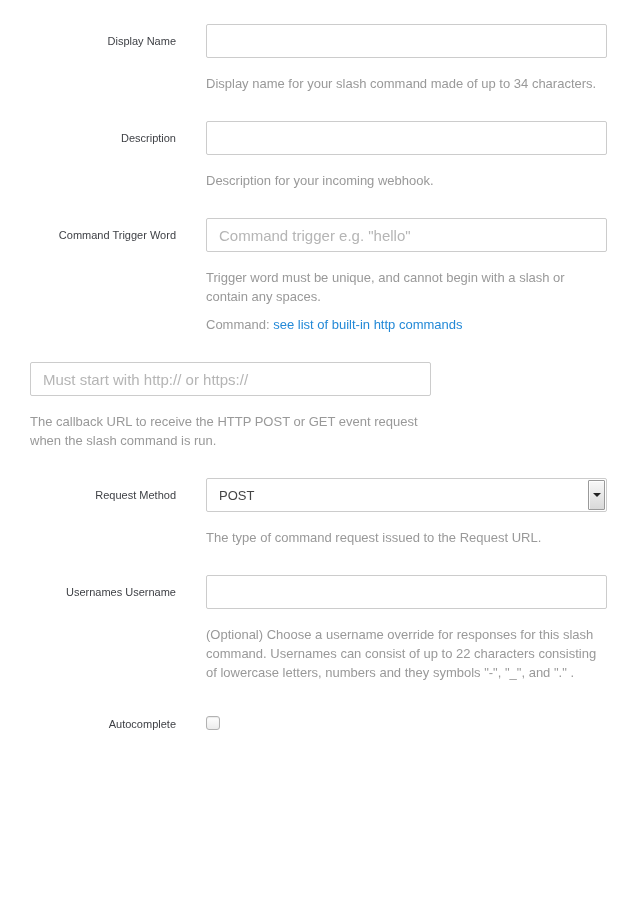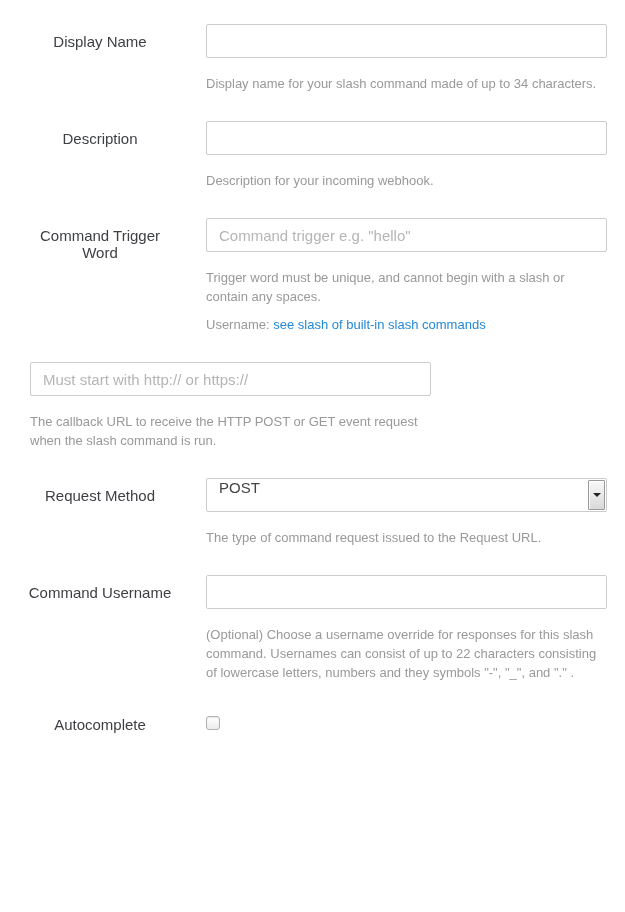--- a/index.html
+++ b/index.html
@@ -12,23 +12,23 @@
   }
   .form-wrap { padding-top: 24px; }
   .form-group {
     display: flex;
     align-items: flex-start;
     margin-bottom: 28px;
   }
   .label-col {
     width: 176px;
     flex-shrink: 0;
-    text-align: center;
+    text-align: right;
     padding-top: 9px;
-    font-size: 15px;
+    font-size: 11px;
     color: #3d3f44;
     line-height: 17px;
     padding-left: 24px;
   }
   .field-col {
     margin-left: 30px;
     width: 401px;
   }
   .form-control {
     display: block;
@@ -59,22 +59,23 @@
   }
   
   .select-box {
     position: relative;
     width: 100%;
     height: 34px;
     border: 1px solid #ccc;
     border-radius: 2px;
     background: #fff;
     display: flex;
+    align-items: center;
     padding: 0 24px 0 12px;
-    font-size: 15px;
+    font-size: 13px;
     color: #444;
     cursor: pointer;
   }
   .select-arrow-btn {
     position: absolute;
     top: 1px;
     right: 1px;
     bottom: 1px;
     width: 17px;
     background: linear-gradient(#f8f8f8, #d9d9d9);
@@ -128,21 +129,21 @@
       </div>
     </div>
   </div>
 
   <div class="form-group">
     <label class="label-col">Command Trigger Word</label>
     <div class="field-col">
       <input type="text" class="form-control" placeholder="Command trigger e.g. &quot;hello&quot;" style="">
       <div class="help">
         <p>Trigger word must be unique, and cannot begin with a slash or contain any spaces.</p>
-        <p><span>Username: </span><a>see slash of built-in slash commands</a></p>
+        <p><span>Command: </span><a>see list of built-in http commands</a></p>
       </div>
     </div>
   </div>
 
   <div class="form-group">
     <div class="field-col">
       <input type="text" class="form-control" placeholder="Must start with http:// or https://" style="">
       <div class="help">
         <p>The callback URL to receive the HTTP POST or GET event request when the slash command is run.</p>
       </div>
@@ -158,21 +159,21 @@
             <span class="tri"></span>
           </span>
       </div>
       <div class="help">
         <p>The type of command request issued to the Request URL.</p>
       </div>
     </div>
   </div>
 
   <div class="form-group">
-    <label class="label-col">Command Username</label>
+    <label class="label-col">Usernames Username</label>
     <div class="field-col">
       <input type="text" class="form-control" style="">
       <div class="help">
         <p>(Optional) Choose a username override for responses for this slash command. Usernames can consist of up to 22 characters consisting of lowercase letters, numbers and they symbols "-", "_", and "." .</p>
       </div>
     </div>
   </div>
 
 
   <div class="form-group">

